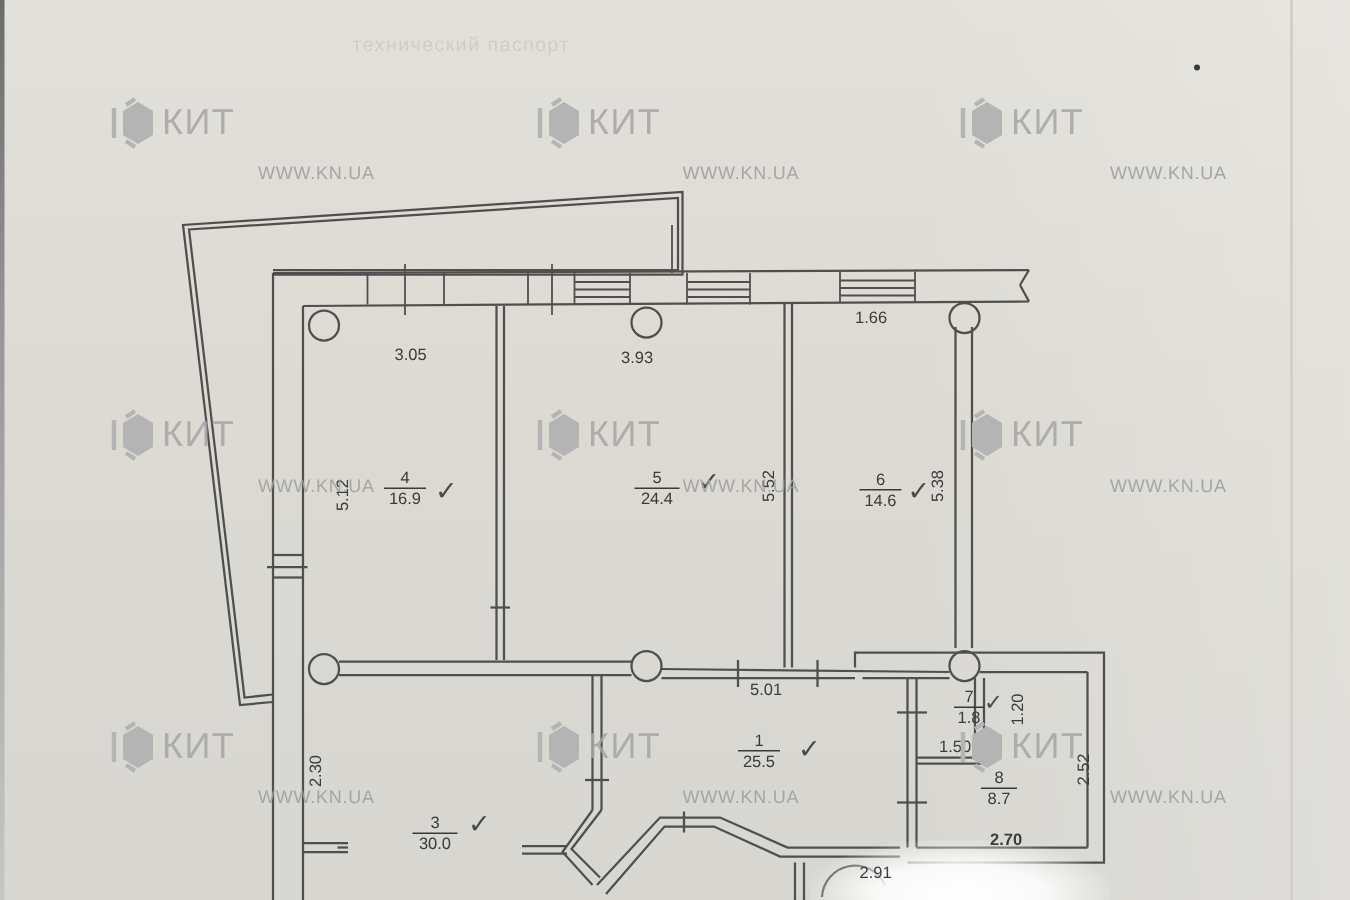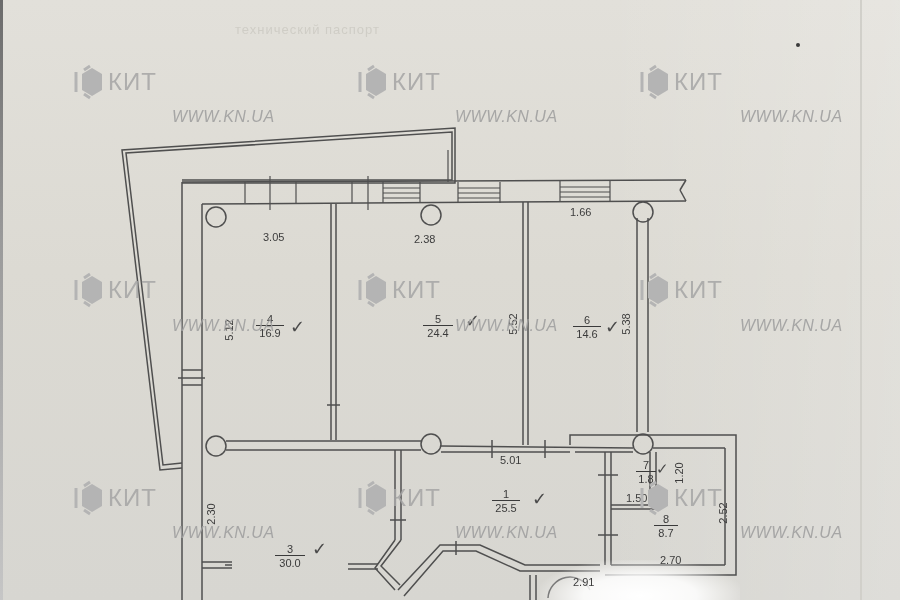--- a/index.html
+++ b/index.html
@@ -36,21 +36,21 @@
   }
   .room .num { display: block; }
   .room .area { display: block; border-top: 1px solid #3a3a3a; padding-top: 1px; }
   .check { position: absolute; color: #4a4a4a; font-size: 18px; line-height: 18px; }
   .wm-logo {
     position: absolute; display: flex; align-items: center; gap: 2px;
     color: rgba(165,165,165,0.85); font-size: 24px; letter-spacing: 1px;
   }
   .wm-logo svg { display: block; }
   .wm-url {
-    position: absolute; color: rgba(160,160,160,0.9); font-size: 16px; letter-spacing: 0.5px; font-style: italic;
+    position: absolute; color: rgba(160,160,160,0.9); font-size: 12px; letter-spacing: 0.5px;
   }
   .dot { position: absolute; width: 4px; height: 4px; border-radius: 2px; background: #3a3a3a; }
 </style>
 </head>
 <body>
 
 <div class="sheet-edge-left"></div>
 <div class="sheet-edge-right"></div>
 <div class="paper-shade"></div>
 
@@ -165,30 +165,30 @@
     <line x1="530" y1="575" x2="530" y2="600"></line>
       <line x1="536" y1="575" x2="536" y2="600"></line>
     <path d="M 548 598 A 22 22 0 0 1 590 590"></path>
   </g>
 </svg>
 
 <div class="bottom-glare"></div>
 
 <div class="label" style="left:263px;top:231px;">3.05</div>
 <div class="label vert" style="left:218px;top:324px;">5.12</div>
-<div class="label" style="left:414px;top:233px;">2.38</div>
+<div class="label" style="left:414px;top:233px;">3.93</div>
 <div class="label vert" style="left:502px;top:318px;">5.52</div>
 <div class="label" style="left:570px;top:206px;">1.66</div>
 <div class="label vert" style="left:615px;top:318px;">5.38</div>
 <div class="label" style="left:500px;top:454px;">5.01</div>
 <div class="label vert" style="left:200px;top:508px;">2.30</div>
 <div class="label" style="left:626px;top:492px;">1.50</div>
 <div class="label vert" style="left:668px;top:467px;">1.20</div>
 <div class="label vert" style="left:712px;top:507px;">2.52</div>
-<div class="label" style="left:660px;top:554px;">2.70</div>
+<div class="label" style="left:660px;top:554px;font-weight:bold;">2.70</div>
 <div class="label" style="left:573px;top:576px;">2.91</div>
 
 <div class="room" style="left:256px;top:313px;width:28px;">
   <span class="num">4</span>
   <span class="area">16.9</span>
 </div>
 <div class="check" style="left:290px;top:318px;">✓</div>
 
 <div class="room" style="left:423px;top:313px;width:30px;">
   <span class="num">5</span>

